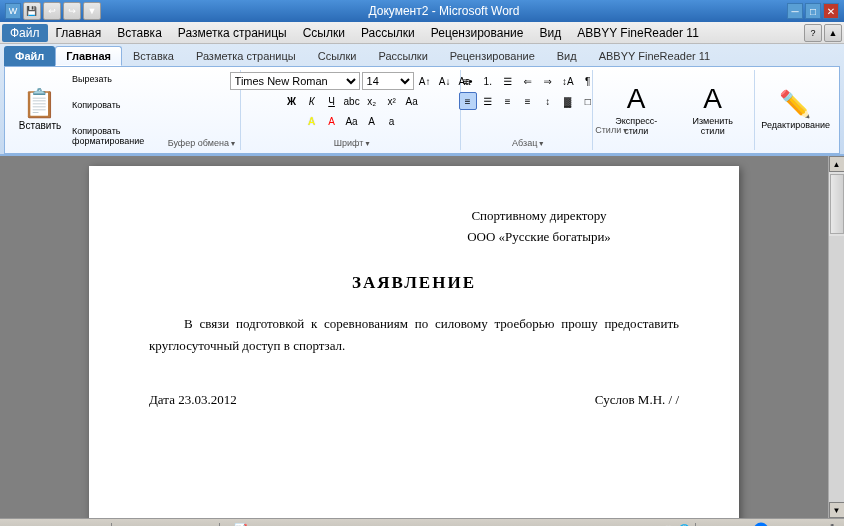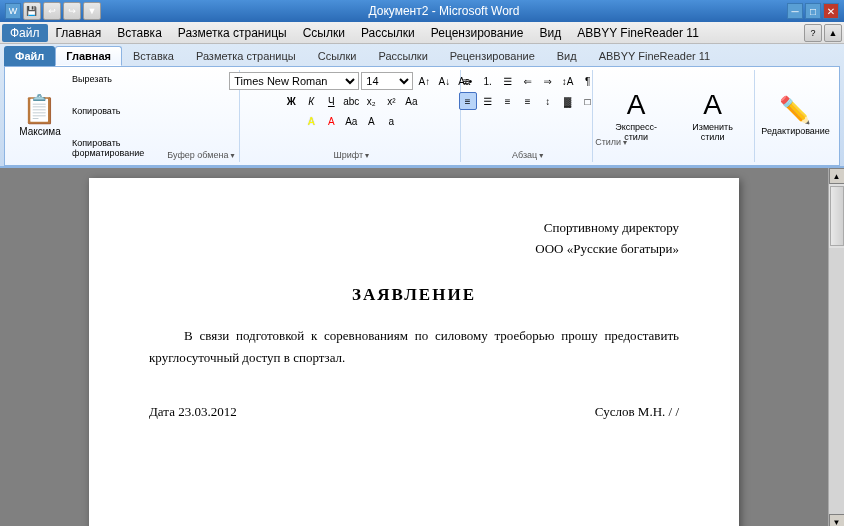--- a/index.html
+++ b/index.html
@@ -112,21 +112,21 @@
       align-items: center;
       justify-content: center;
       padding: 3px 6px;
       cursor: pointer;
       border-radius: 3px;
       border: 1px solid transparent;
       min-width: 50px;
     }
     .paste-icon { font-size: 28px; line-height: 1; }
     .paste-label { font-size: 10px; margin-top: 2px; }
-    .clipboard-sub { display: flex; flex-direction: column; gap: 18px; justify-content: center; }
+    .clipboard-sub { display: flex; flex-direction: column; gap: 12px; justify-content: center; }
     .small-btn {
       font-size: 9px;
       padding: 1px 4px;
       cursor: pointer;
       border: 1px solid transparent;
       border-radius: 2px;
     }
 
     
     .font-group { min-width: 200px; }
@@ -239,21 +239,21 @@
       padding: 1px 5px;
       display: flex; align-items: center; gap: 3px;
     }
     .status-divider { width: 1px; height: 14px; background: #888; }
     .zoom-area { margin-left: auto; display: flex; align-items: center; gap: 4px; }
     .zoom-slider { width: 80px; }
     .zoom-btn { font-size: 10px; cursor: pointer; }
 
     
     .doc-right-block {
-      text-align: right;
+      text-align: center;
       margin-left: auto;
       width: 280px;
       font-family: 'Times New Roman', Times, serif;
       font-size: 13px;
       line-height: 1.6;
       margin-bottom: 25px;
     }
     .doc-title {
       text-align: center;
       font-family: 'Times New Roman', Times, serif;
@@ -332,21 +332,21 @@
     <div class="ribbon-tab">Рецензирование</div>
     <div class="ribbon-tab">Вид</div>
     <div class="ribbon-tab">ABBYY FineReader 11</div>
   </div>
   <div class="ribbon-content">
 
     <div class="ribbon-group clipboard-group">
       <div style="display:flex; align-items:stretch; gap:2px; flex:1;">
         <div class="paste-btn">
           <div class="paste-icon">📋</div>
-          <div class="paste-label">Максима</div>
+          <div class="paste-label">Вставить</div>
         </div>
         <div class="clipboard-sub">
           <div class="small-btn">Вырезать</div>
           <div class="small-btn">Копировать</div>
           <div class="small-btn">Копировать форматирование</div>
         </div>
       </div>
       <div class="ribbon-group-label">
         <span>Буфер обмена</span>
         <span style="font-size:8px;">▾</span>

